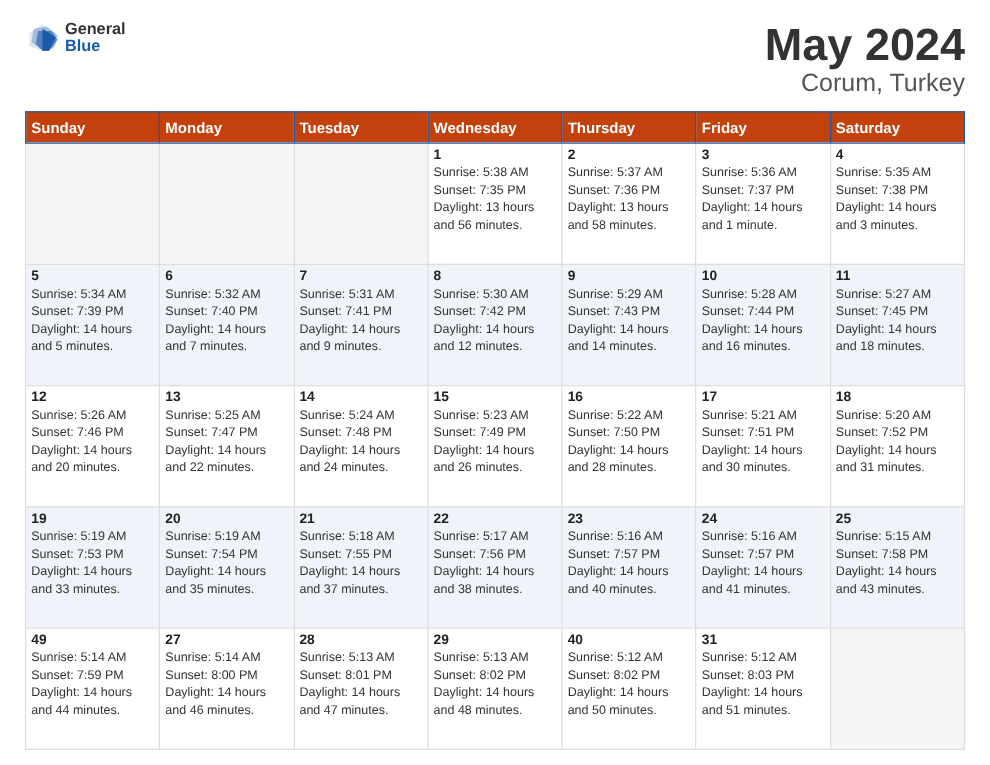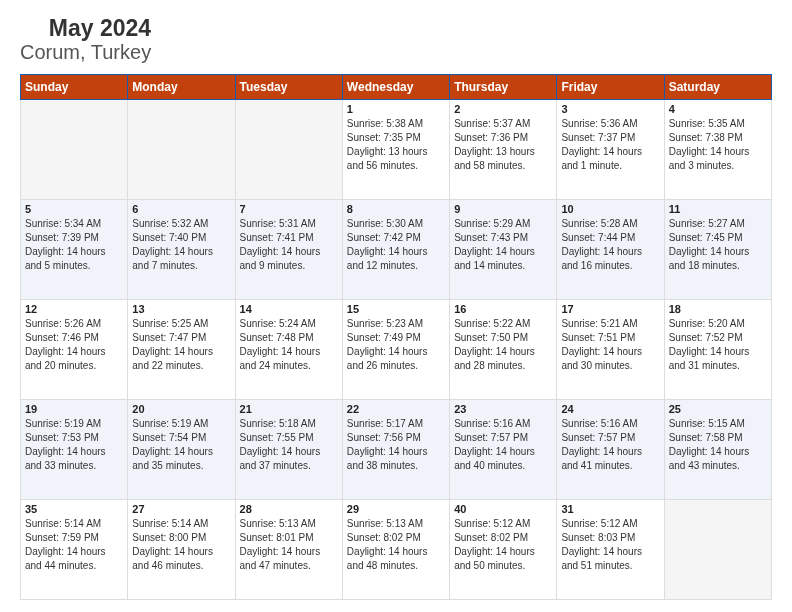--- a/index.html
+++ b/index.html
@@ -38,21 +38,21 @@
     .logo-general { color: #333; }
     .logo-blue { color: #1a5aab; }
     .logo-icon {
       width: 28px;
       height: 28px;
     }
     .title-block {
       text-align: right;
     }
     .title-block h1 {
-      font-size: 23px;
+      font-size: 36px;
       font-weight: bold;
       color: #333;
       line-height: 1.1;
     }
     .title-block h2 {
       font-size: 20px;
       color: #555;
       font-weight: normal;
     }
     .calendar {
@@ -97,20 +97,33 @@
     }
     .row-shade td {
       background: #f0f4fa;
     }
   </style>
 </head>
 <body>
 
 <div class="page">
   <div class="header">
+    <div class="logo">
+      <svg class="logo-icon" viewBox="0 0 32 32">
+        <rect x="0" y="0" width="32" height="32" fill="none"></rect>
+        <polygon points="16,4 28,12 28,24 16,28 4,24 4,12" fill="#1a5aab" opacity="0.15"></polygon>
+        <polygon points="20,6 30,14 26,26 16,28 6,20 8,8" fill="#1a5aab" opacity="0.3"></polygon>
+        <polygon points="24,10 30,18 22,28 16,28 10,22 12,10" fill="#1a5aab" opacity="0.6"></polygon>
+        <polygon points="16,8 28,16 22,28 16,28" fill="#1a5aab"></polygon>
+      </svg>
+      <div class="logo-text">
+        <span class="logo-general">General</span>
+        <span class="logo-blue">Blue</span>
+      </div>
+    </div>
     <div class="title-block">
       <h1>May 2024</h1>
       <h2>Corum, Turkey</h2>
     </div>
   </div>
 
   <table class="calendar">
     <thead>
       <tr>
       <th>Sunday</th>
@@ -304,21 +317,21 @@
           <td>
             <span class="day-num">25</span>
             <div class="day-info" style="white-space: pre-line;">Sunrise: 5:15 AM
 Sunset: 7:58 PM
 Daylight: 14 hours
 and 43 minutes.</div>
           </td>
         </tr>
         <tr>
           <td>
-            <span class="day-num">35</span>
+            <span class="day-num">49</span>
             <div class="day-info" style="white-space: pre-line;">Sunrise: 5:14 AM
 Sunset: 7:59 PM
 Daylight: 14 hours
 and 44 minutes.</div>
           </td>
           <td>
             <span class="day-num">27</span>
             <div class="day-info" style="white-space: pre-line;">Sunrise: 5:14 AM
 Sunset: 8:00 PM
 Daylight: 14 hours

